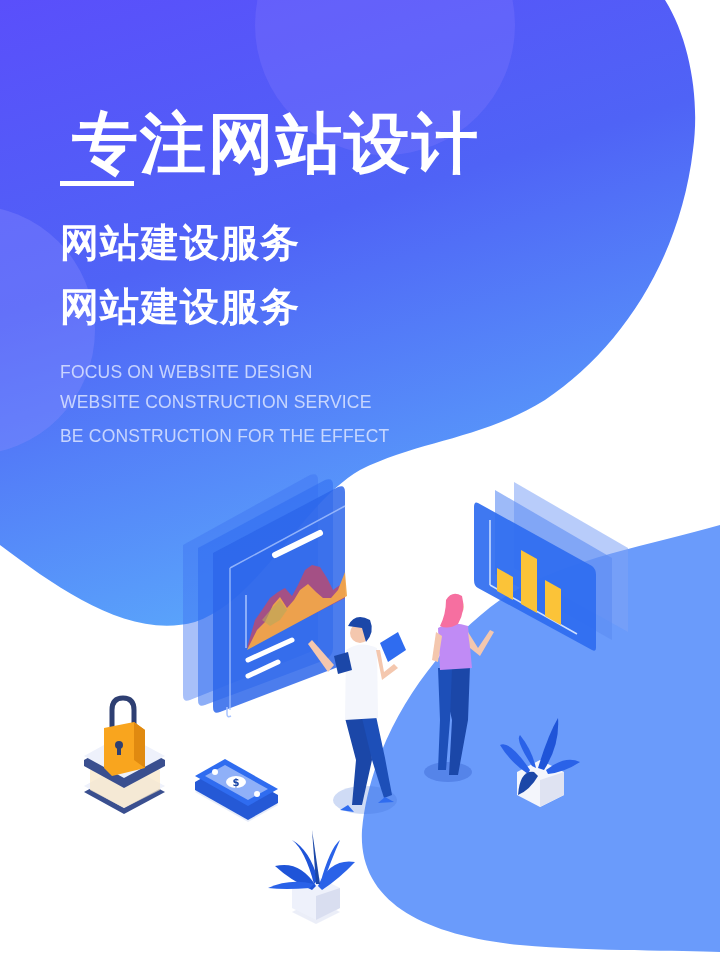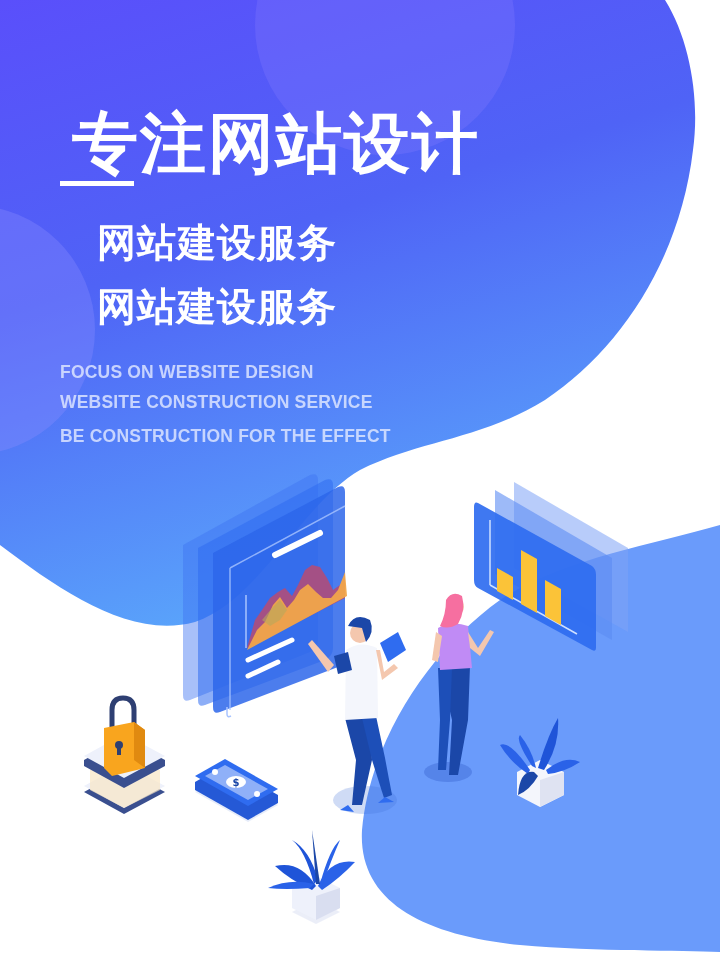--- a/index.html
+++ b/index.html
@@ -1,23 +1,23 @@
 <!DOCTYPE html>
 <html><head>
 <meta charset="utf-8">
 <style>
   html, body { margin: 0; padding: 0; }
   body { width: 720px; height: 962px; overflow: hidden; background: #ffffff; position: relative; font-family: "DejaVu Sans", sans-serif; }
   .bg-svg { position: absolute; left: 0; top: 0; width: 720px; height: 962px; }
   .title { position: absolute; left: 60px; top: 90px; margin: 12px; color: #ffffff; font-size: 66px; font-weight: bold; letter-spacing: 2px; line-height: 84px; white-space: nowrap; }
   .rule { position: absolute; left: 60px; top: 181px; width: 74px; height: 5px; background: #ffffff; }
-  .subtitle { position: absolute; left: 60px; color: #ffffff; font-size: 39px; font-weight: bold; line-height: 50px; white-space: nowrap; letter-spacing: 1px; margin-left: 37px; }
+  .subtitle { position: absolute; left: 60px; color: #ffffff; font-size: 39px; font-weight: bold; line-height: 50px; white-space: nowrap; letter-spacing: 1px; }
   .sub1 { top: 218px; }
   .sub2 { top: 282px; }
-  .en { position: absolute; left: 60px; color: rgba(225,232,255,0.82); font-family: "Liberation Sans", sans-serif; font-size: 17.5px; line-height: 22px; white-space: nowrap; letter-spacing: 0.2px; font-weight: bold; }
+  .en { position: absolute; left: 60px; color: rgba(225,232,255,0.82); font-family: "Liberation Sans", sans-serif; font-size: 17.5px; line-height: 22px; white-space: nowrap; letter-spacing: 0.2px; }
   .en1 { top: 361px; }
   .en2 { top: 391px; }
   .en3 { top: 425px; }
   .illus { position: absolute; left: 0; top: 0; width: 720px; height: 962px; }
 </style>
 </head>
 <body>
 
 <svg class="bg-svg" viewBox="0 0 720 962" xmlns="http://www.w3.org/2000/svg">
   <defs>

